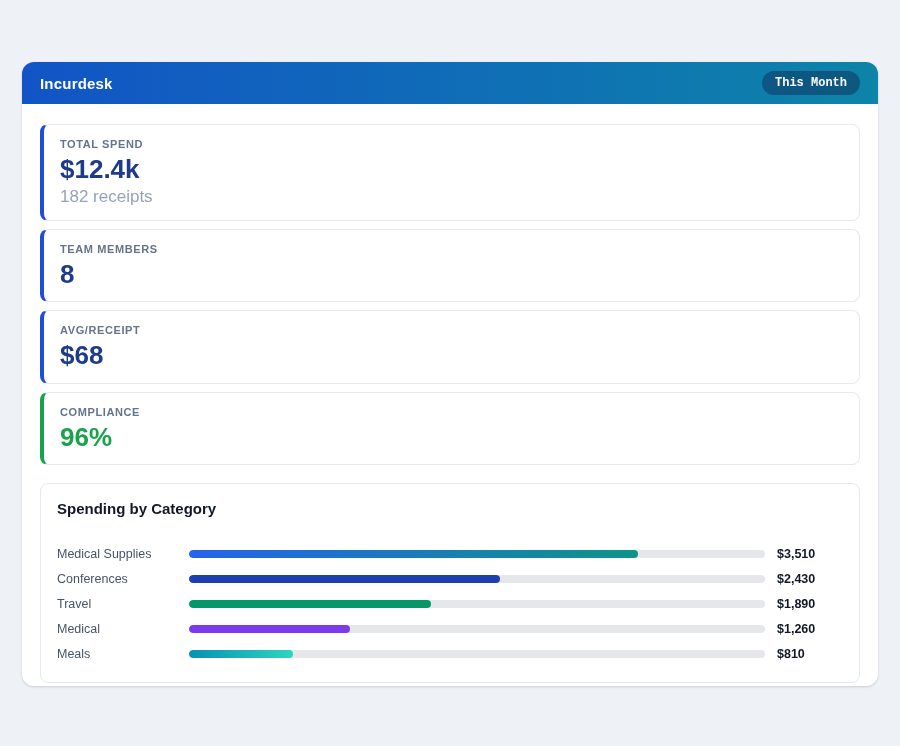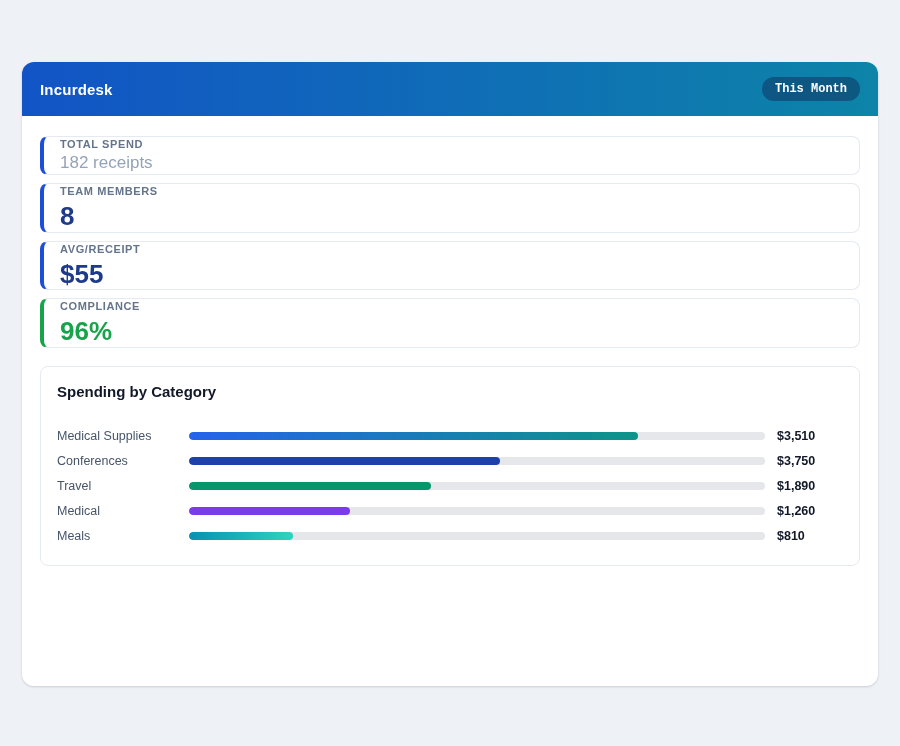--- a/index.html
+++ b/index.html
@@ -12,21 +12,21 @@
   .app-card {
     position: absolute;
     left: 22px; top: 62px;
     width: 856px; height: 624px;
     background: #ffffff;
     border-radius: 12px;
     box-shadow: 0 1px 3px rgba(16,24,40,.10), 0 1px 2px rgba(16,24,40,.06);
     overflow: hidden;
   }
   .app-header {
-    height: 54px;
+    height: 42px;
     display: flex;
     align-items: center;
     justify-content: space-between;
     padding: 0 18px;
     background: linear-gradient(90deg, #1254c6, #0d84a8);
   }
   .app-title {
     color: #ffffff;
     font-size: 15px;
     font-weight: bold;
@@ -49,21 +49,21 @@
   .stats-list {
     display: flex;
     flex-direction: column;
     gap: 8px;
   }
   .stat-card {
     background: #ffffff;
     border: 1px solid #e5e9f0;
     border-left: 4px solid #1d4ed8;
     border-radius: 8px;
-    padding: 1px 16px;
+    padding: 13px 16px;
   }
   .stat-label {
     font-size: 11px;
     font-weight: bold;
     letter-spacing: .6px;
     color: #64748b;
     text-transform: uppercase;
   }
   .stat-value {
     font-size: 26px;
@@ -126,29 +126,30 @@
   <div class="app-header" style="background: linear-gradient(90deg, rgb(18, 84, 198), rgb(13, 132, 168));">
     <div class="app-title">Incurdesk</div>
     <button class="period-badge">This Month</button>
   </div>
 
   <div class="content">
 
     <div class="stats-list">
       <div class="stat-card" style="border-left-color: rgb(29, 78, 216);">
         <div class="stat-label">TOTAL SPEND</div>
+        <div class="stat-value" style="color: rgb(30, 58, 138);">$12.4k</div>
         <div class="stat-sub">182 receipts</div>
       </div>
       <div class="stat-card" style="border-left-color: rgb(29, 78, 216);">
         <div class="stat-label">TEAM MEMBERS</div>
         <div class="stat-value" style="color: rgb(30, 58, 138);">8</div>
       </div>
       <div class="stat-card" style="border-left-color: rgb(29, 78, 216);">
         <div class="stat-label">AVG/RECEIPT</div>
-        <div class="stat-value" style="color: rgb(30, 58, 138);">$55</div>
+        <div class="stat-value" style="color: rgb(30, 58, 138);">$68</div>
 
       </div>
       <div class="stat-card" style="border-left-color: rgb(22, 163, 74);">
         <div class="stat-label">COMPLIANCE</div>
         <div class="stat-value" style="color: rgb(22, 163, 74);">96%</div>
 
       </div>
     </div>
 
     <div class="chart-card">
@@ -160,21 +161,21 @@
       <div class="bar-fill" style="width: 78%; background: linear-gradient(90deg, rgb(37, 99, 235), rgb(13, 148, 136));"></div>
     </div>
     <span class="cat-value">$3,510</span>
   </div>
 
   <div class="cat-row">
     <span class="cat-label">Conferences</span>
     <div class="bar-track" style="background: rgb(229, 231, 235);">
       <div class="bar-fill" style="width: 54%; background: rgb(30, 64, 175);"></div>
     </div>
-    <span class="cat-value">$3,750</span>
+    <span class="cat-value">$2,430</span>
   </div>
 
   <div class="cat-row">
     <span class="cat-label">Travel</span>
     <div class="bar-track" style="background: rgb(229, 231, 235);">
       <div class="bar-fill" style="width: 42%; background: rgb(5, 150, 105);"></div>
     </div>
     <span class="cat-value">$1,890</span>
   </div>
 

